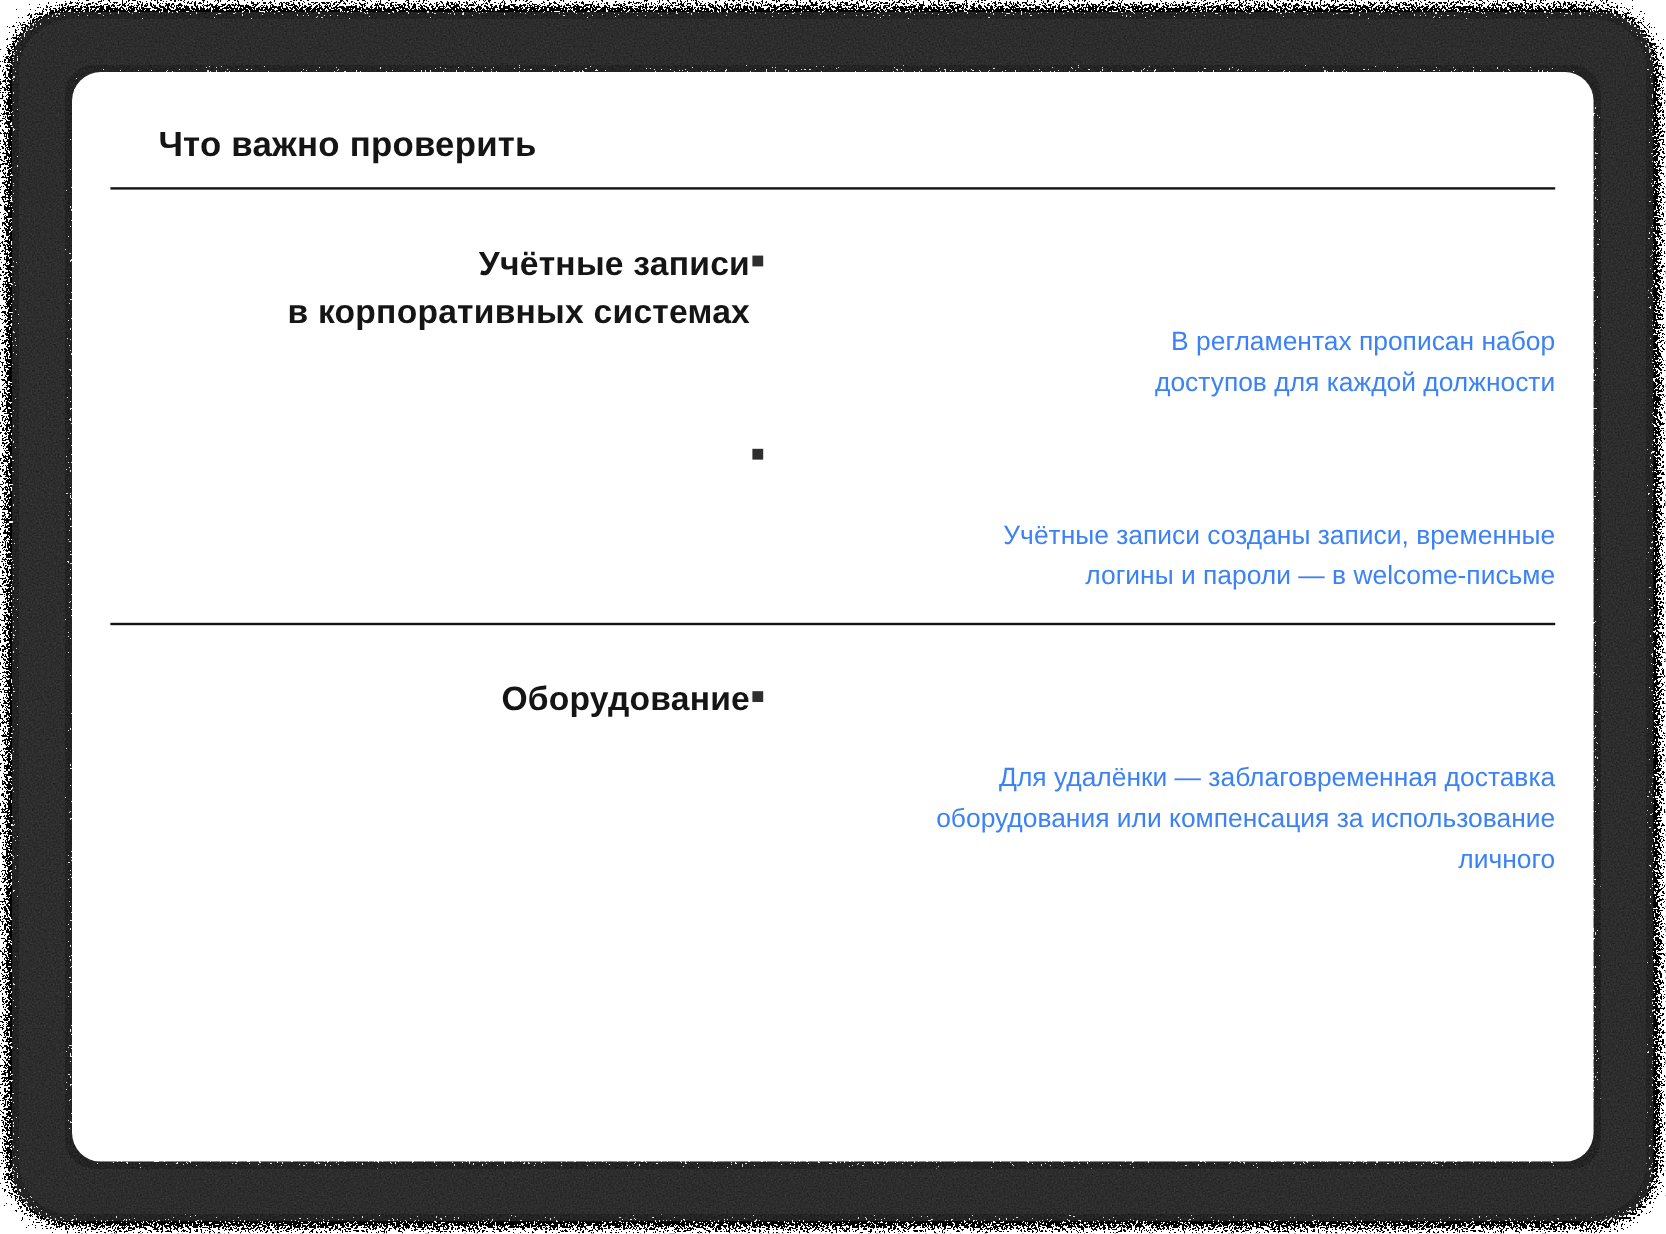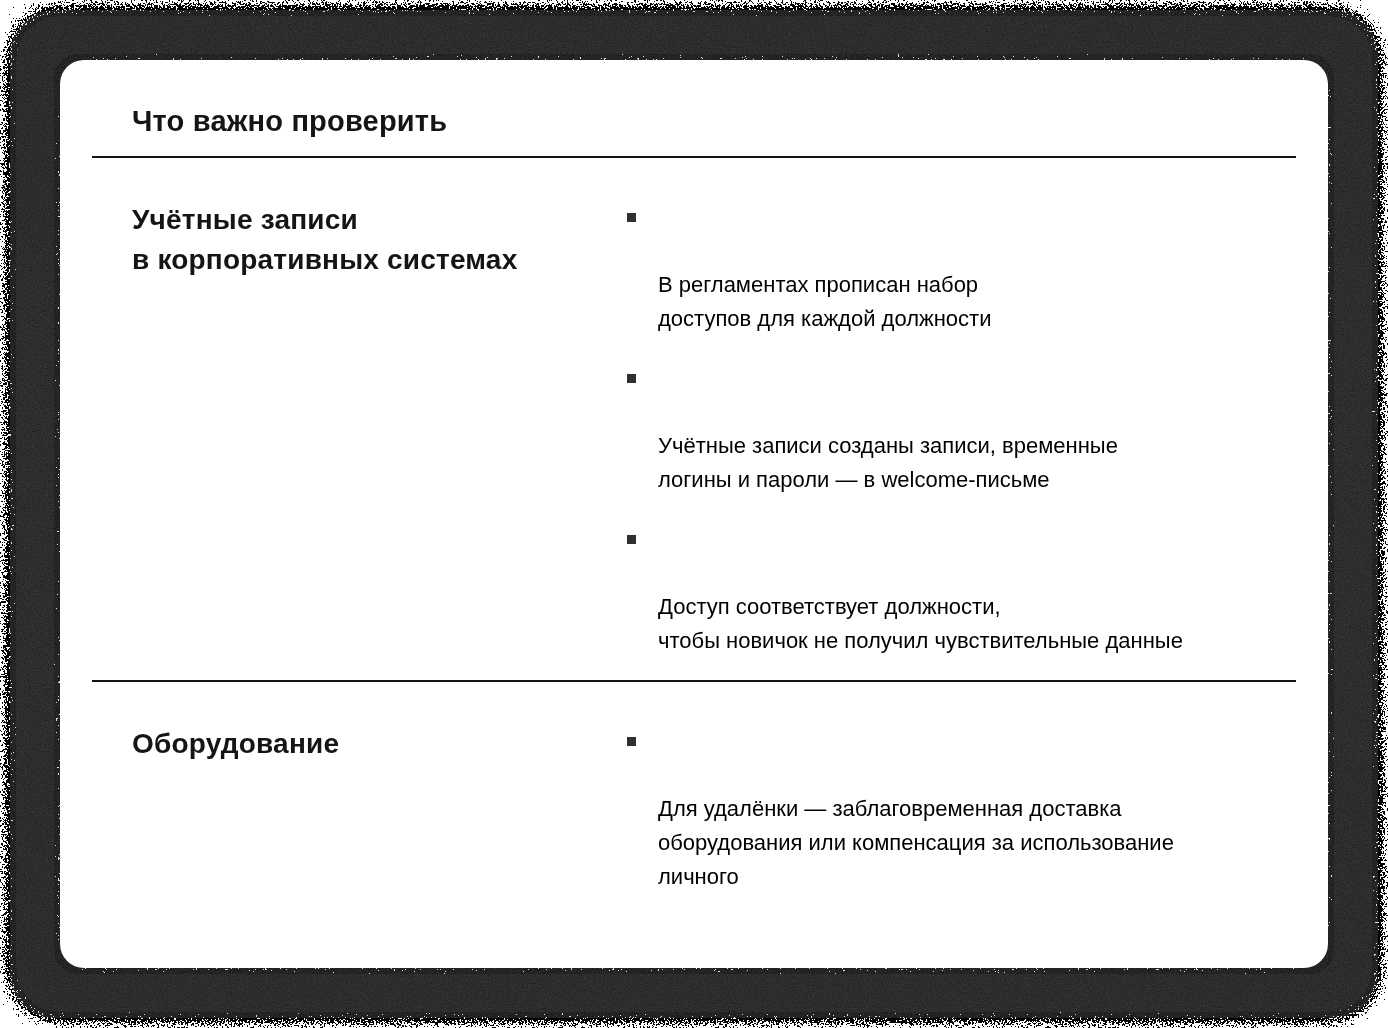--- a/index.html
+++ b/index.html
@@ -47,20 +47,21 @@
     font-weight: 700;
     color: #151515;
     letter-spacing: 0.2px;
   }
   .section {
     display: grid;
     grid-template-columns: 533px 1fr;
     border-top: 2px solid #141414;
     padding: 42px 0 22px 0;
     box-sizing: border-box;
+    text-align: right;
   }
   .section-heading {
     margin: 0;
     padding-left: 40px;
     font-size: 28px;
     line-height: 40px;
     font-weight: 700;
     color: #151515;
     letter-spacing: 0.2px;
     white-space: pre-line;
@@ -70,21 +71,21 @@
     margin: 0;
     padding: 0;
   }
   .bullet-item {
     position: relative;
     padding-left: 33px;
     margin: 0 0 25px 0;
     font-size: 22px;
     line-height: 34px;
     font-weight: 400;
-    color: #000000;
+    color: #3b82f6;
     white-space: pre-line;
   }
   .bullet-item:last-child { margin-bottom: 0; }
   .bullet-marker {
     position: absolute;
     left: 2px;
     top: 13px;
     width: 9px;
     height: 9px;
     background: #2f2f2f;
@@ -139,25 +140,20 @@
     <span class="bullet-text">В регламентах прописан набор
 доступов для каждой должности</span>
   </li>
 
   <li class="bullet-item">
     <span class="bullet-marker"></span>
     <span class="bullet-text">Учётные записи созданы записи, временные
 логины и пароли — в welcome-письме</span>
   </li>
 
-  <li class="bullet-item">
-    <span class="bullet-marker"></span>
-    <span class="bullet-text">Доступ соответствует должности,
-чтобы новичок не получил чувствительные данные</span>
-  </li>
 </ul>
   </section>
 
   <section class="section">
     <h2 class="section-heading">Оборудование</h2>
     <ul class="bullet-list">
 
   <li class="bullet-item">
     <span class="bullet-marker"></span>
     <span class="bullet-text">Для удалёнки — заблаговременная доставка

